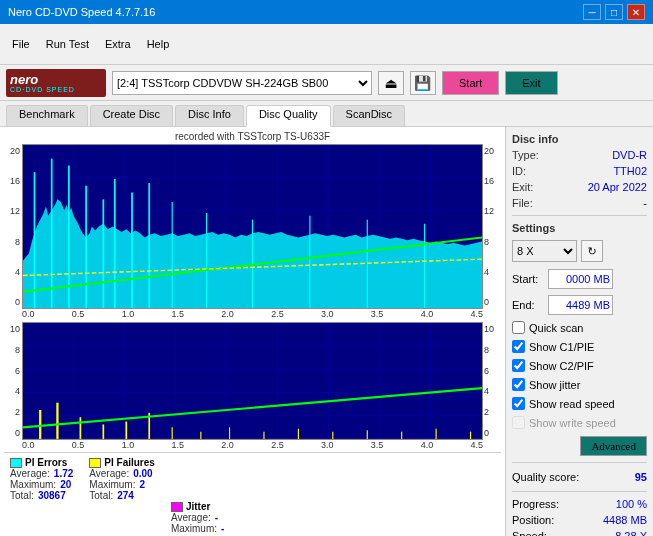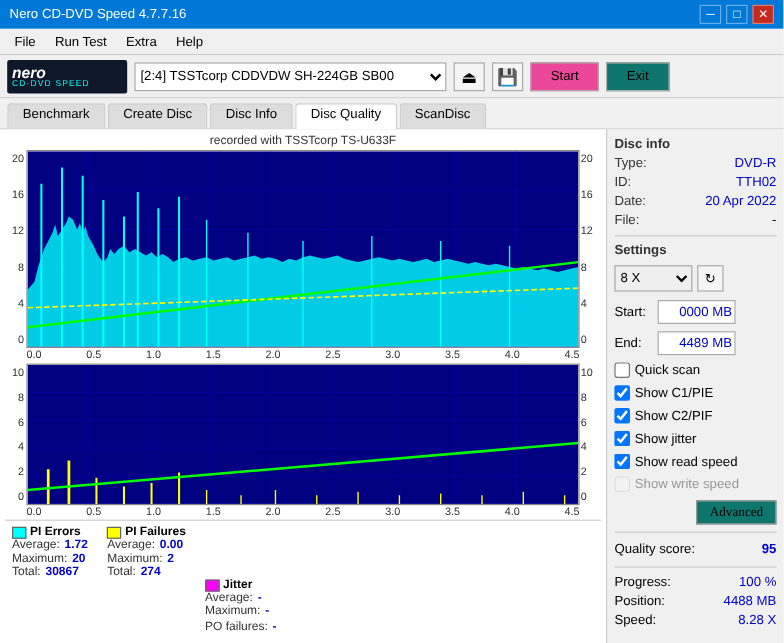--- a/index.html
+++ b/index.html
@@ -32,21 +32,21 @@
       font-size: 10px;
       cursor: pointer;
       display: flex; align-items: center; justify-content: center;
     }
     .title-bar-btn.close { background: #c42b1c; }
 
     
     .menu-bar {
       background: #f0f0f0;
       display: flex;
-      padding: 10px 4px;
+      padding: 20px 4px;
       border-bottom: 1px solid #ccc;
       height: 22px;
       align-items: center;
     }
     .menu-item {
       padding: 2px 8px;
       cursor: pointer;
       font-size: 11px;
     }
 
@@ -55,21 +55,21 @@
       background: #f0f0f0;
       display: flex;
       align-items: center;
       padding: 3px 6px;
       border-bottom: 1px solid #ccc;
       height: 36px;
       gap: 6px;
     }
     .nero-logo-img {
       width: 100px; height: 28px;
-      background: #0f172a;
+      background: #7f1d1d;
       display: flex; flex-direction: column; align-items: flex-start; justify-content: center;
       padding: 2px 4px;
       border-radius: 2px;
     }
     .nero-text { color: white; font-size: 13px; font-weight: bold; font-style: italic; line-height: 1; }
     .nero-sub { color: cyan; font-size: 7px; letter-spacing: 1px; line-height: 1; }
     .drive-select {
       flex: 1;
       max-width: 260px;
       height: 24px;
@@ -492,21 +492,21 @@
     <div class="section-title">Disc info</div>
     <div class="info-row">
       <span class="info-label">Type:</span>
       <span class="info-value">DVD-R</span>
     </div>
     <div class="info-row">
       <span class="info-label">ID:</span>
       <span class="info-value">TTH02</span>
     </div>
     <div class="info-row">
-      <span class="info-label">Date:</span>
+      <span class="info-label">Exit:</span>
       <span class="info-value">20 Apr 2022</span>
     </div>
     <div class="info-row">
       <span class="info-label">File:</span>
       <span class="info-value black">-</span>
     </div>
 
     <div class="divider"></div>
 
     <div class="section-title">Settings</div>

